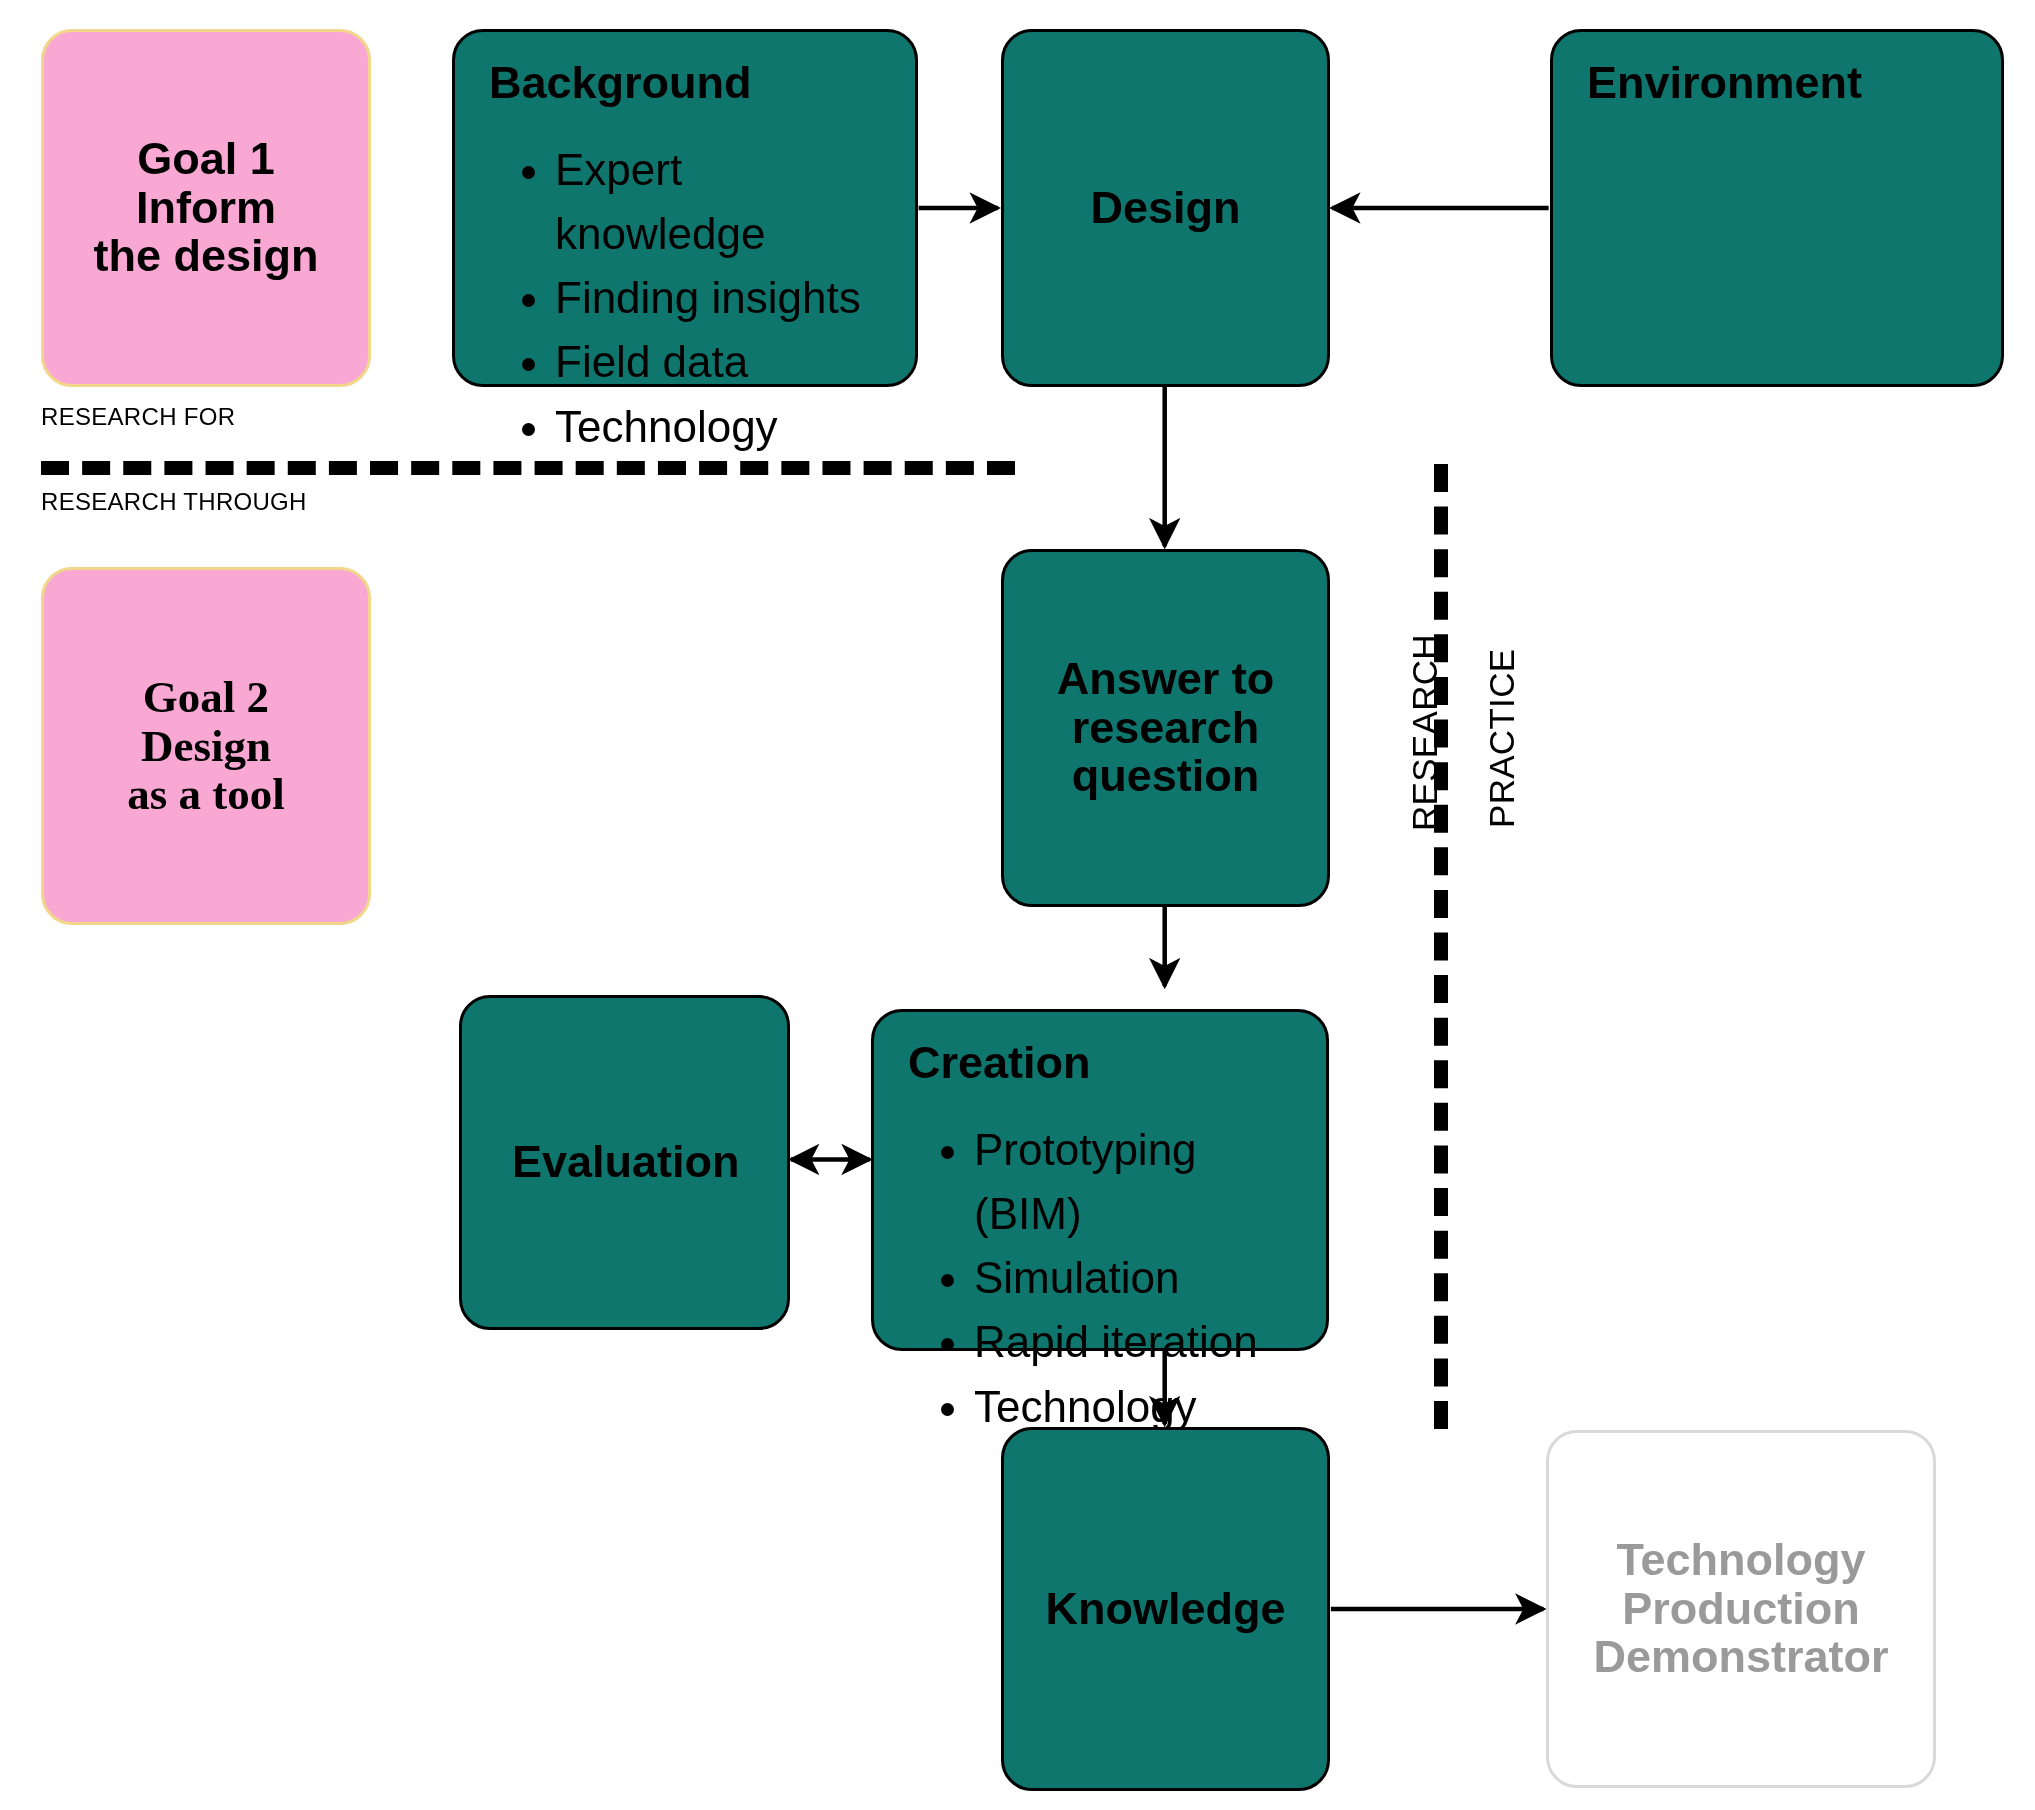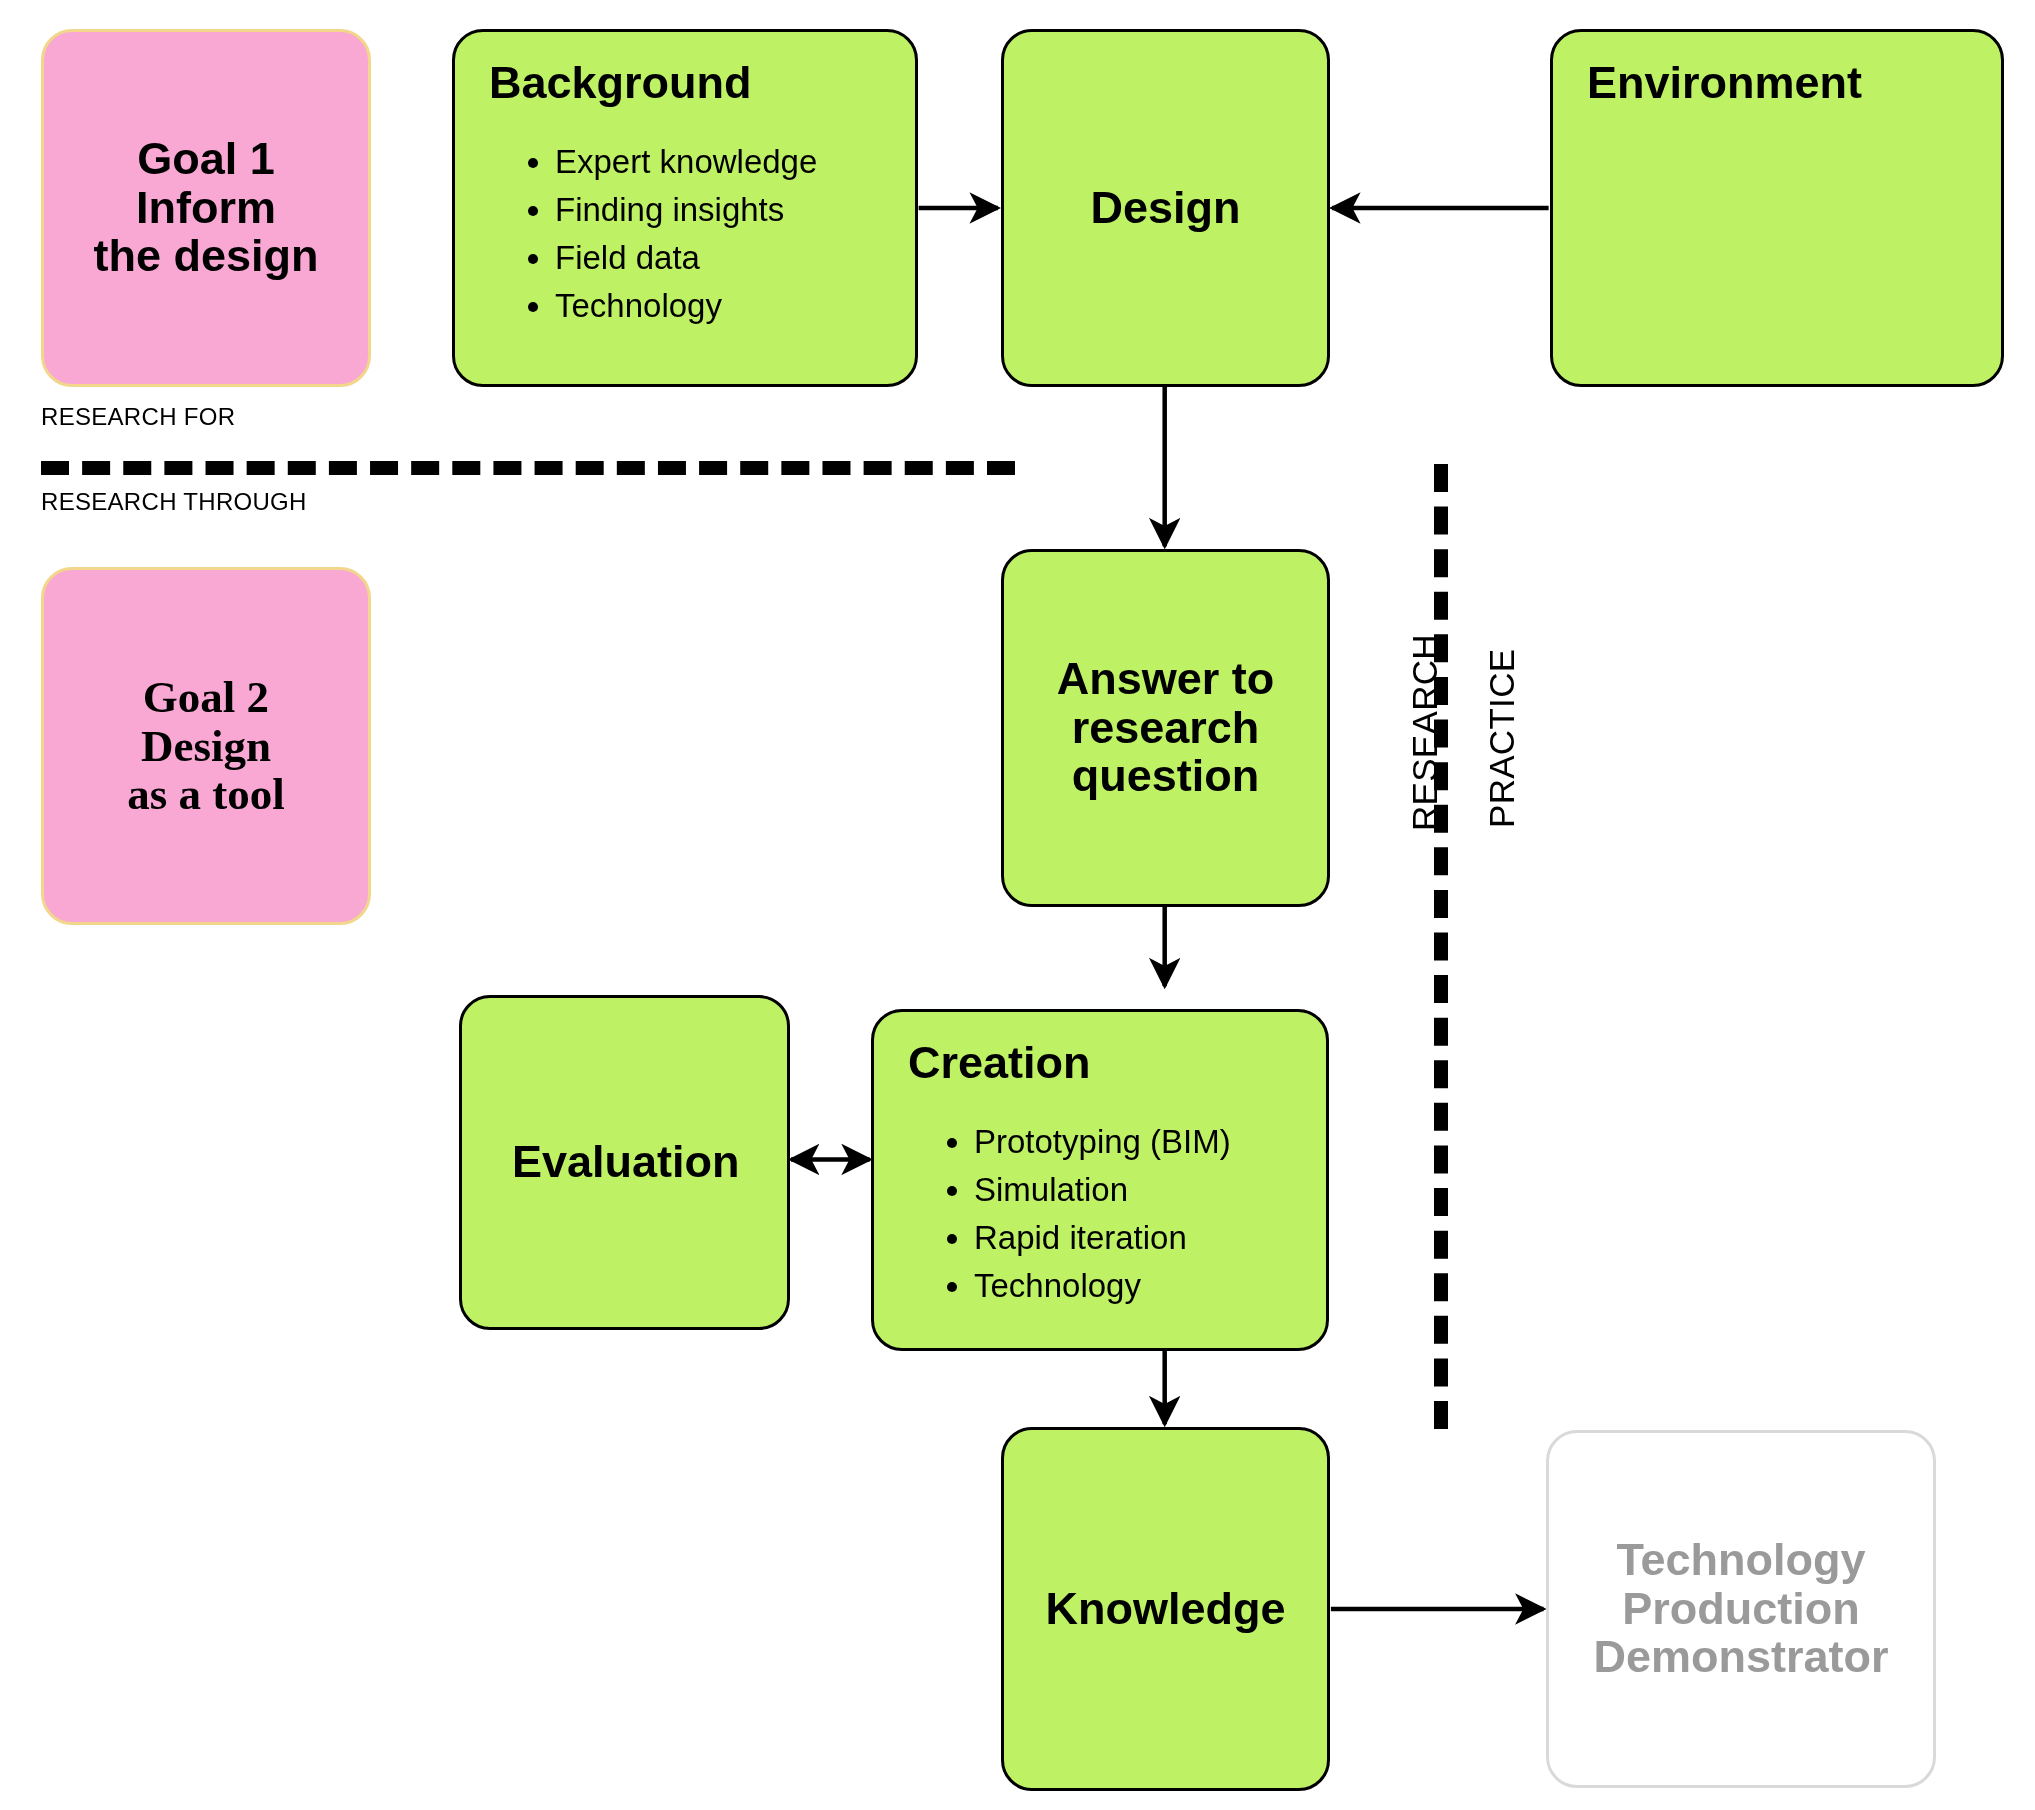--- a/index.html
+++ b/index.html
@@ -8,21 +8,21 @@
     width:2035px;height:1810px;position:relative;overflow:hidden;
     -webkit-font-smoothing:antialiased;
   }
   #stage{position:absolute;left:0;top:0;width:2035px;height:1810px;}
 
   .box{
     position:absolute;
     box-sizing:border-box;
     border:3.2px solid #000000;
     border-radius:31px;
-    background:#bef264;
+    background:#0f766e;
   }
   .box.goal{
     background:#f9a8d4;
     border:3.2px solid #f1d68b;
   }
   .box.ghost{
     border:3.2px solid #d9d9d9;
     background:#ffffff;
   }
 
@@ -34,21 +34,21 @@
   }
   .title.ghost-text{color:#9a9a9a;}
 
   
   .headed{padding:27px 22px 0 30px;}
   .headed .title{margin:0 0 0 3.9px;}
   .bullets{
     margin:30px 0 0 0;
     padding:0 0 0 70px;
     list-style:disc;
-    font-size:33px;
+    font-size:44px;
     line-height:1.46;
     color:#000000;
   }
   .bullets li{margin:0;padding:0;}
 
   
   .centered{
     display:flex;align-items:center;justify-content:center;text-align:center;
     padding:6.4px 11.6px;
   }

